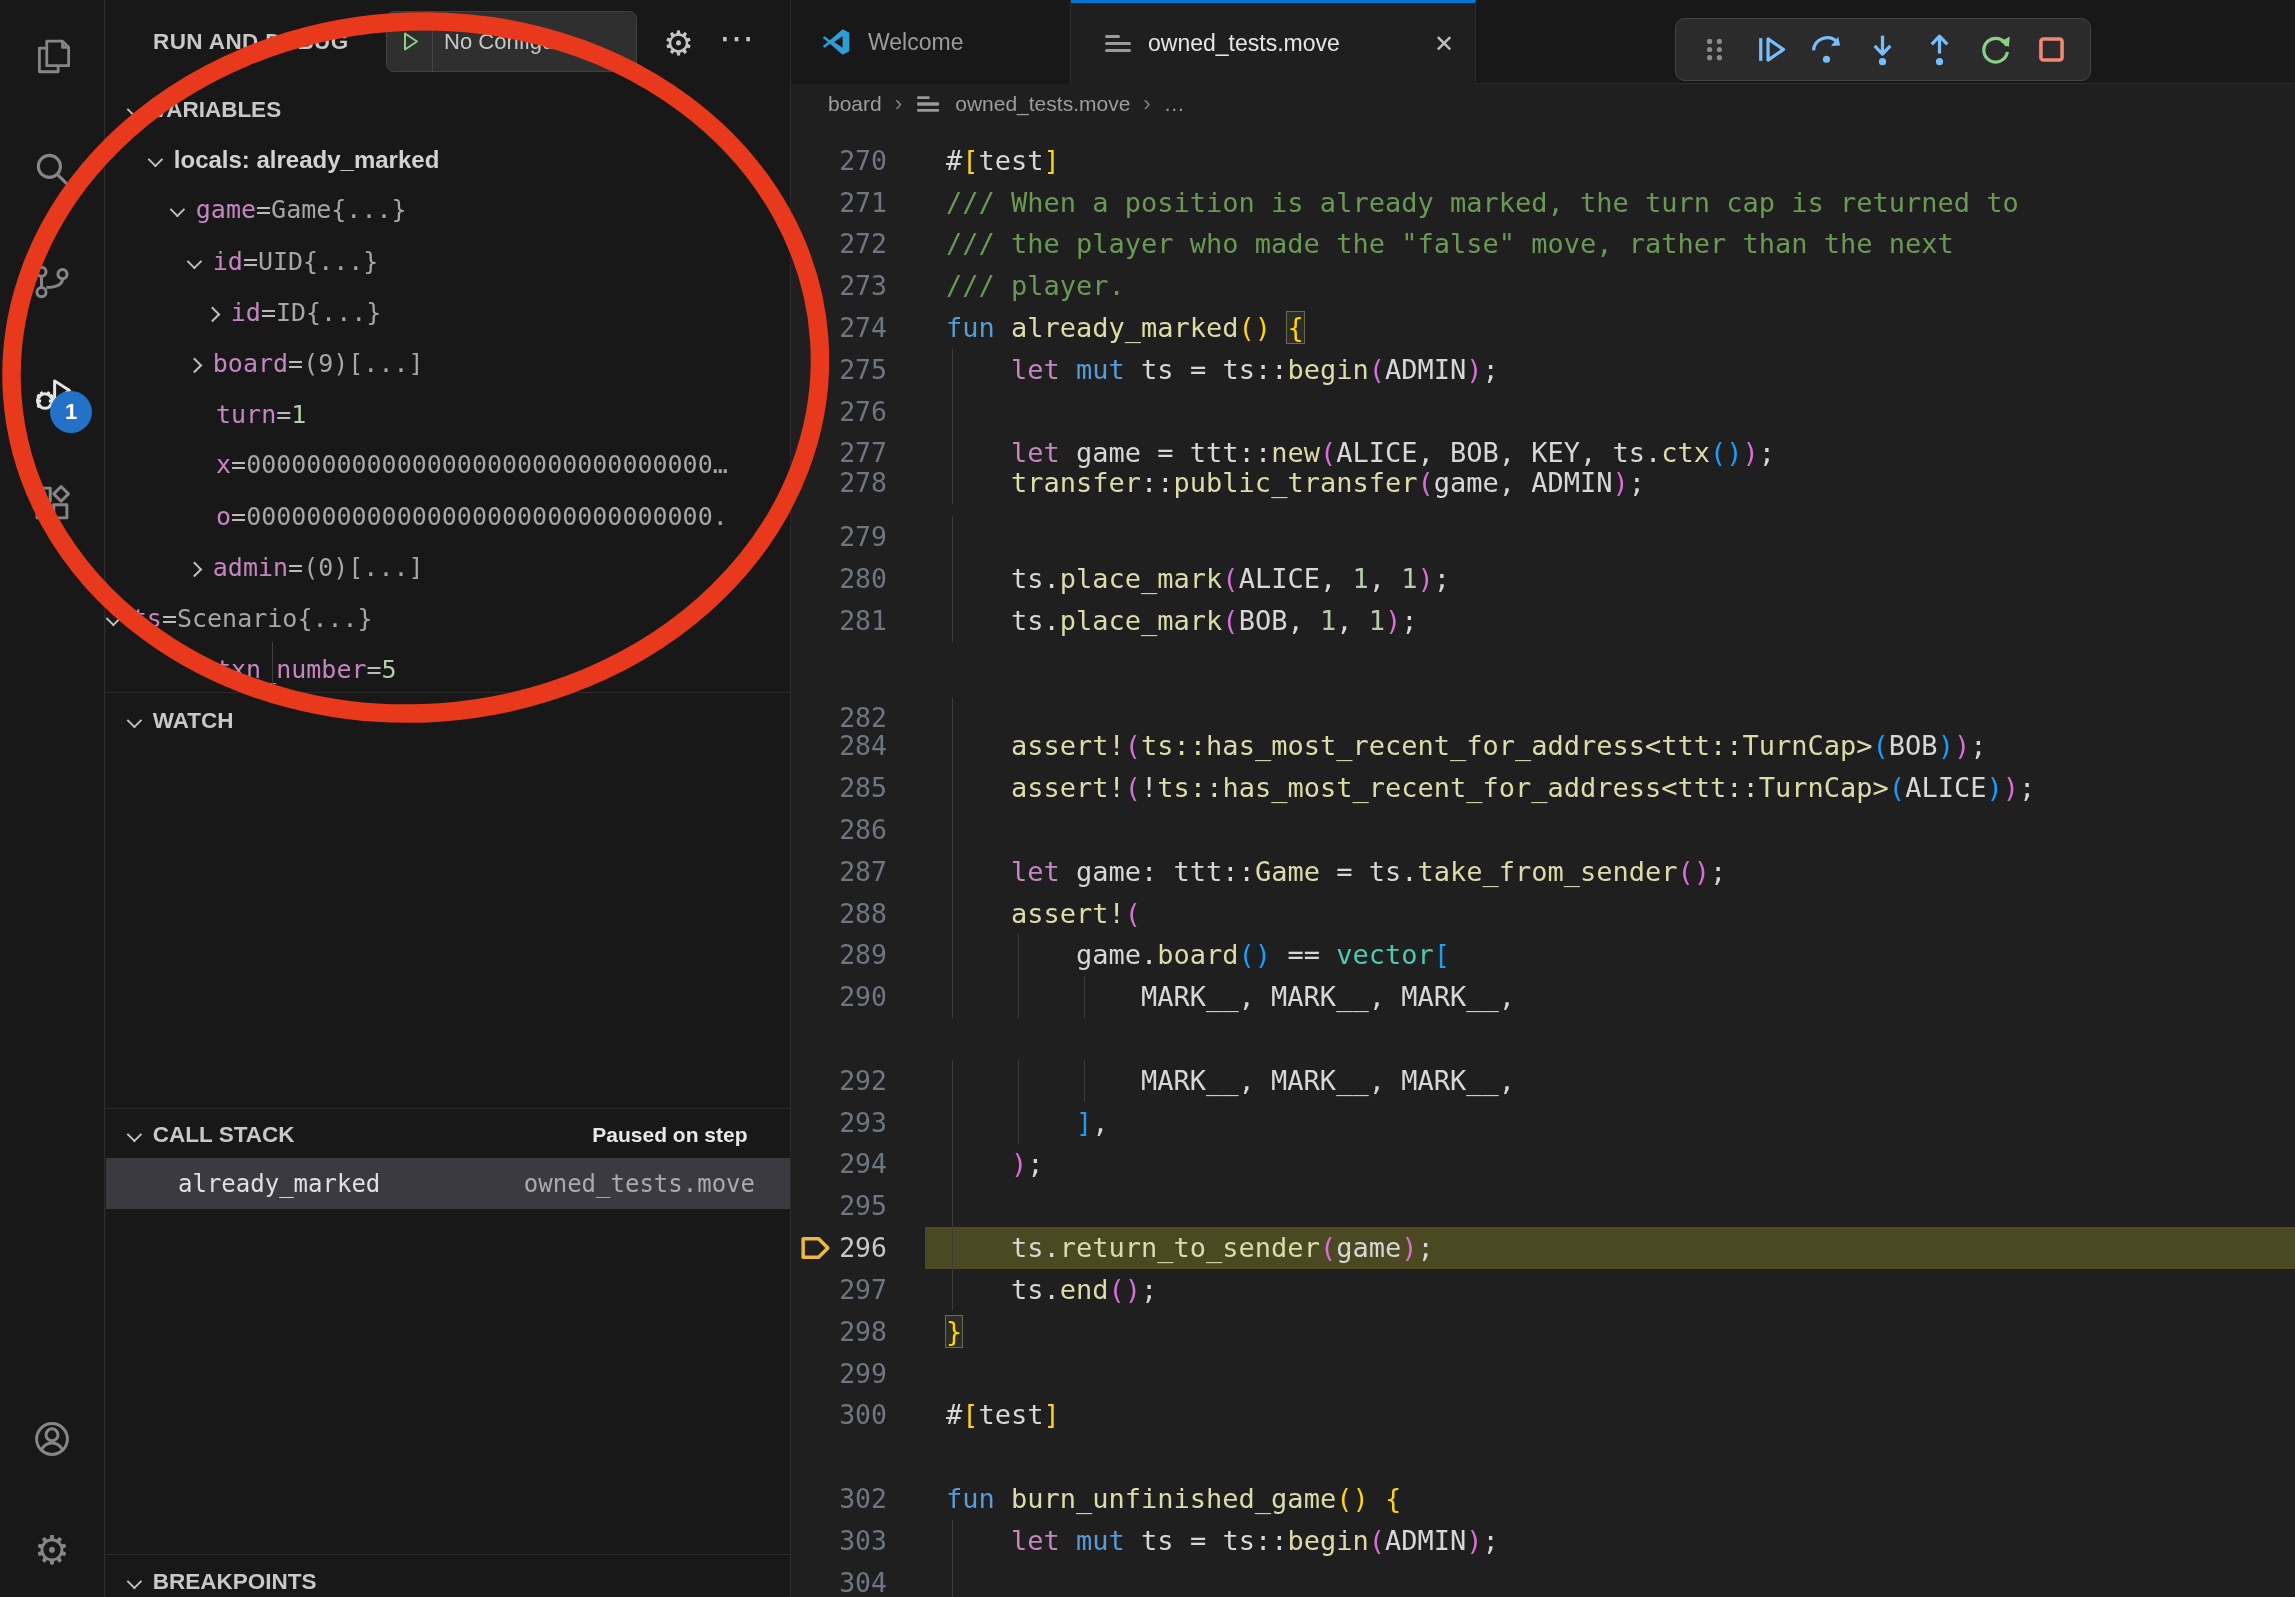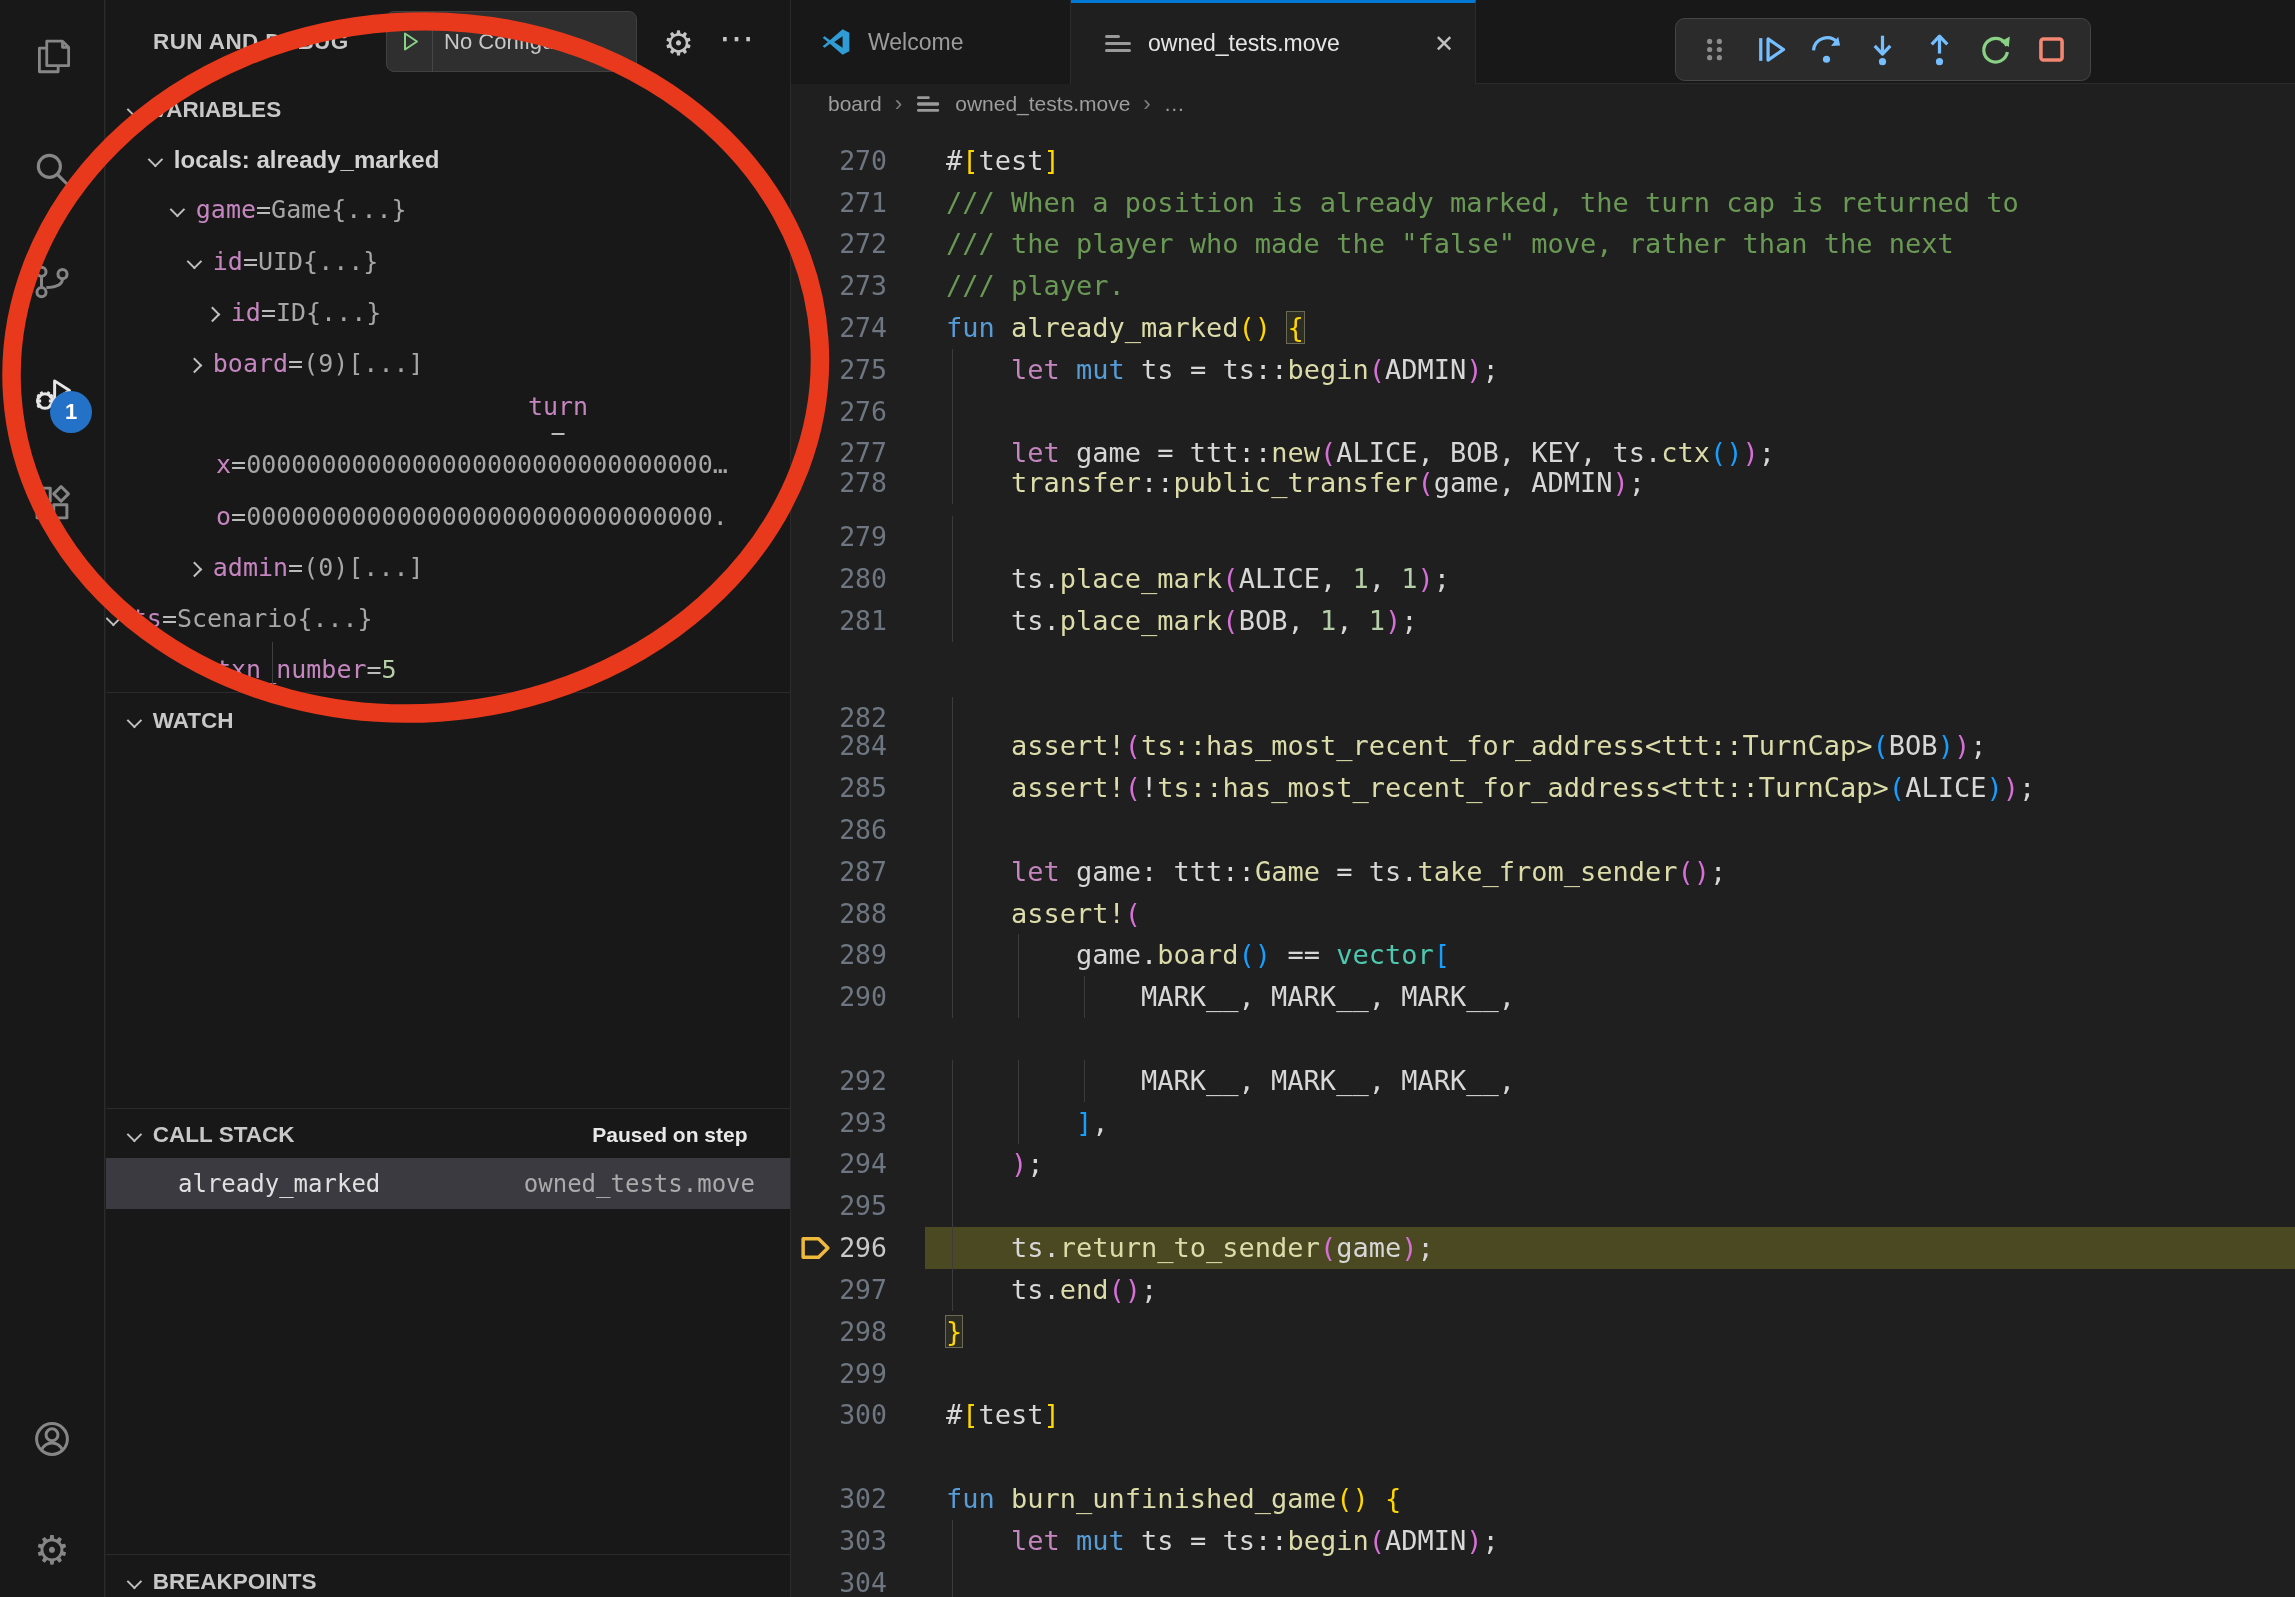--- a/index.html
+++ b/index.html
@@ -173,21 +173,21 @@
           <span class="vname">id</span>
           <span class="veq"> = </span>
           <span class="vval">ID{...}</span>
         </div>
         <div class="vrow" style="top: 341px; padding-left: 81px;">
           <span class="chev right"></span>
           <span class="vname">board</span>
           <span class="veq"> = </span>
           <span class="vval">(9)[...]</span>
         </div>
-        <div class="vrow" style="top: 392px; padding-left: 110px; flex-direction: column;">
+        <div class="vrow" style="top: 392px; padding-left: 110px;">
           <span class="vname">turn</span>
           <span class="veq"> = </span>
           <span class="vval num">1</span>
         </div>
         <div class="vrow" style="top: 442px; padding-left: 110px;">
           <span class="vname">x</span>
           <span class="veq"> = </span>
           <span class="vval">0000000000000000000000000000000…</span>
         </div>
         <div class="vrow" style="top: 494px; padding-left: 110px;">

